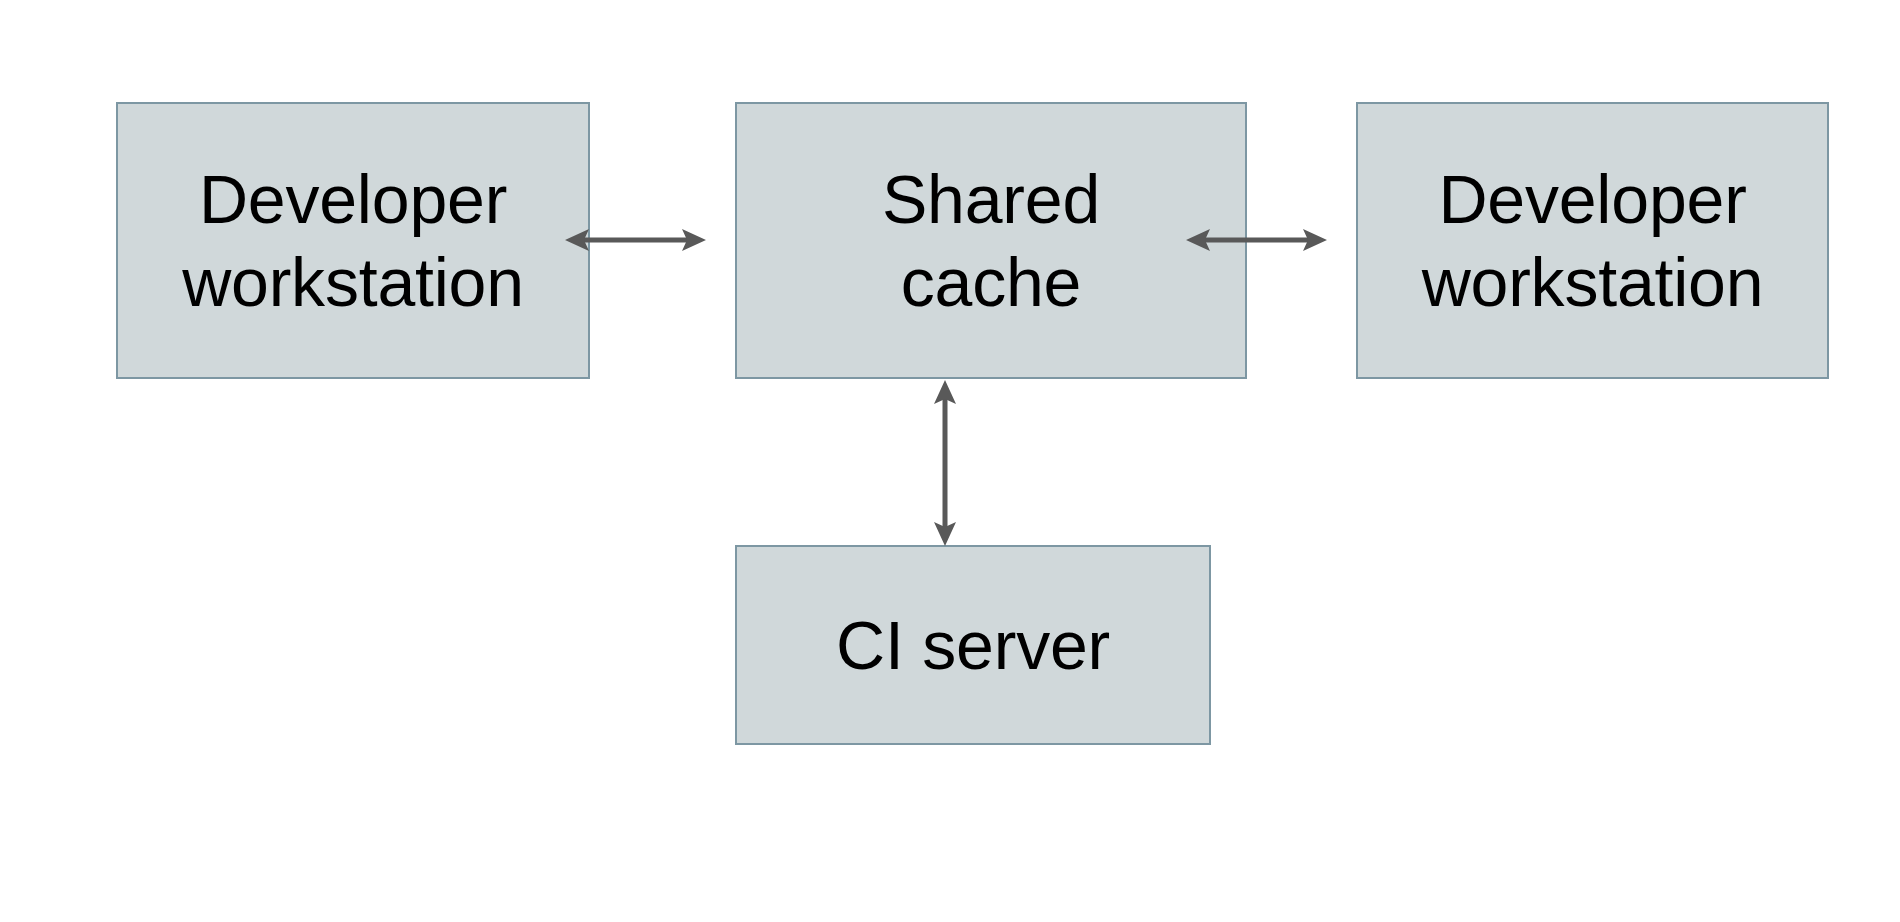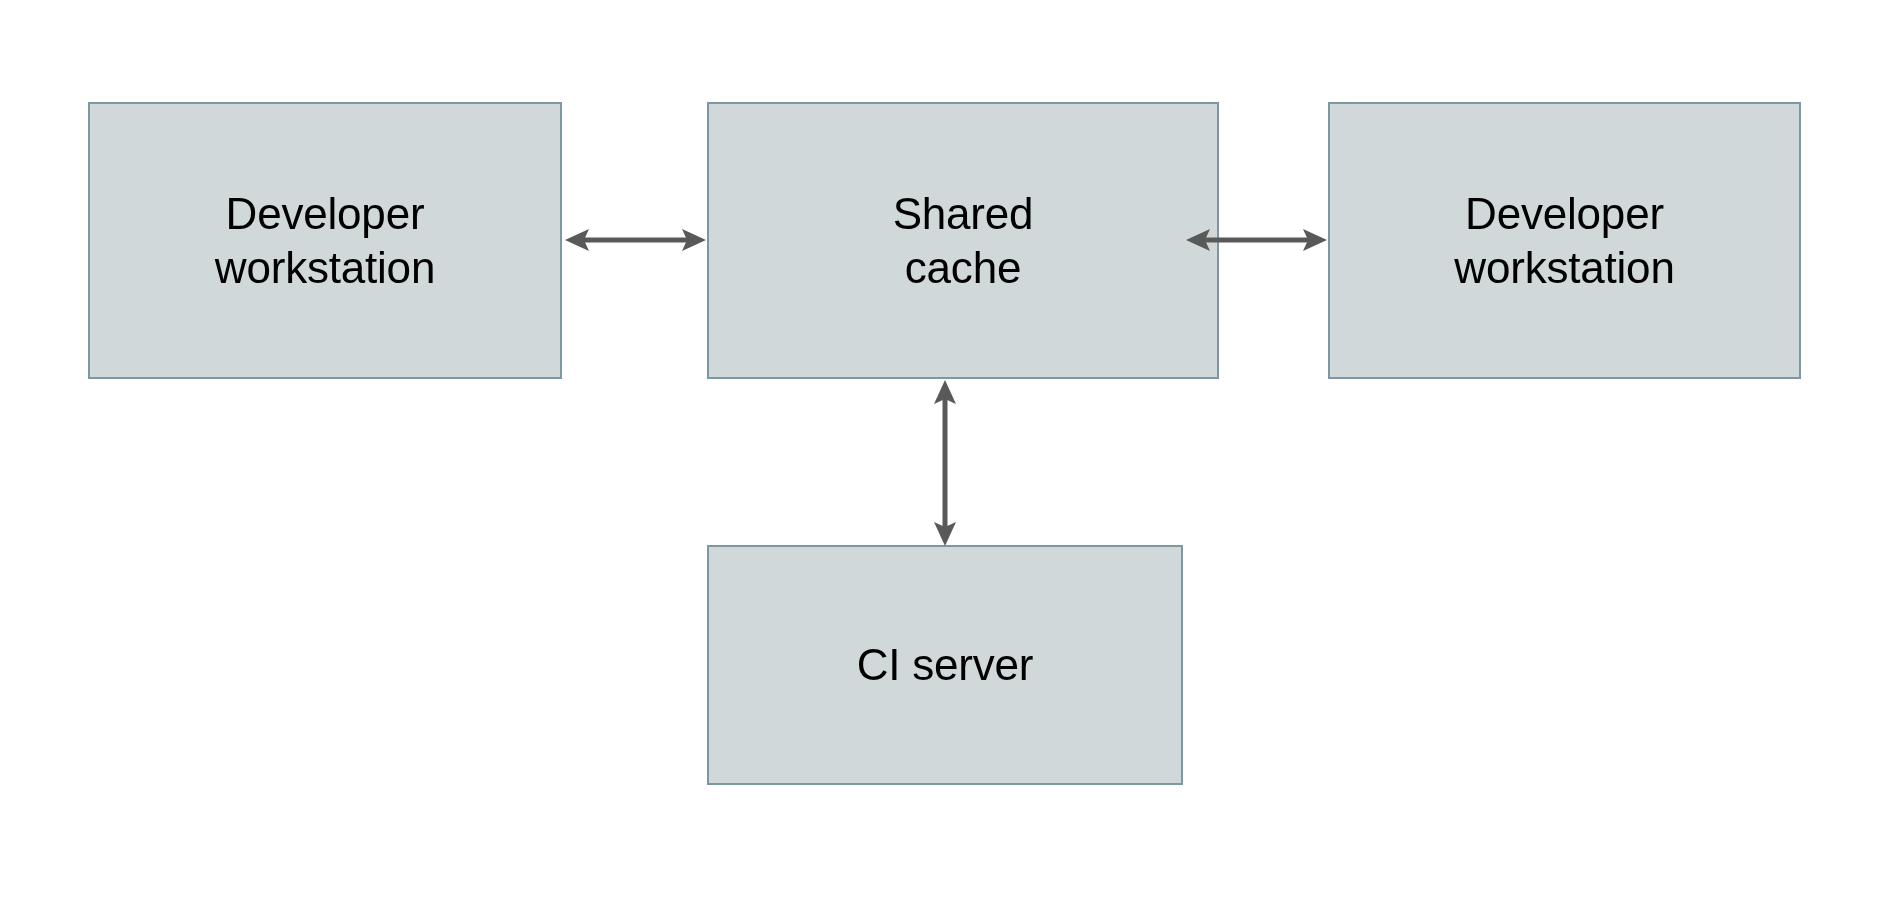--- a/index.html
+++ b/index.html
@@ -20,26 +20,27 @@
   .node {
     position: absolute;
     box-sizing: border-box;
     background: #d0d8da;
     border: 2px solid #7d97a3;
     display: flex;
     align-items: center;
     justify-content: center;
     text-align: center;
     color: #000000;
-    font-size: 44px;
+    font-size: 68px;
     line-height: 1.22;
     letter-spacing: -0.2px;
     font-weight: 400;
     white-space: pre-line;
     padding: 0 10px;
+    margin-left: 28px;
   }
   .edge {
     position: absolute;
     pointer-events: none;
   }
   .edge svg {
     display: block;
     overflow: visible;
   }
 </style>
@@ -56,21 +57,21 @@
   <div class="node" style="left:707px; top:102px; width:512px; height:277px;">
     <span>Shared
 cache</span>
   </div>
 
   <div class="node" style="left:1328px; top:102px; width:473px; height:277px;">
     <span>Developer
 workstation</span>
   </div>
 
-  <div class="node" style="left:707px; top:545px; width:476px; height:240px;">
+  <div class="node" style="left:707px; top:545px; width:476px; height:200px;">
     <span>CI server</span>
   </div>
 
   <div class="edge" style="left:563px; top:222px; width:145px; height:36px;">
     <svg width="145" height="36" viewBox="0 0 145 36">
       <g>
         <line x1="20" y1="18" x2="125" y2="18" stroke="#595959" stroke-width="5"></line>
         <path d="M 2 18 L 26 7 L 21 18 L 26 29 Z" fill="#595959"></path>
         <path d="M 143 18 L 119 7 L 124 18 L 119 29 Z" fill="#595959"></path>
       </g>

